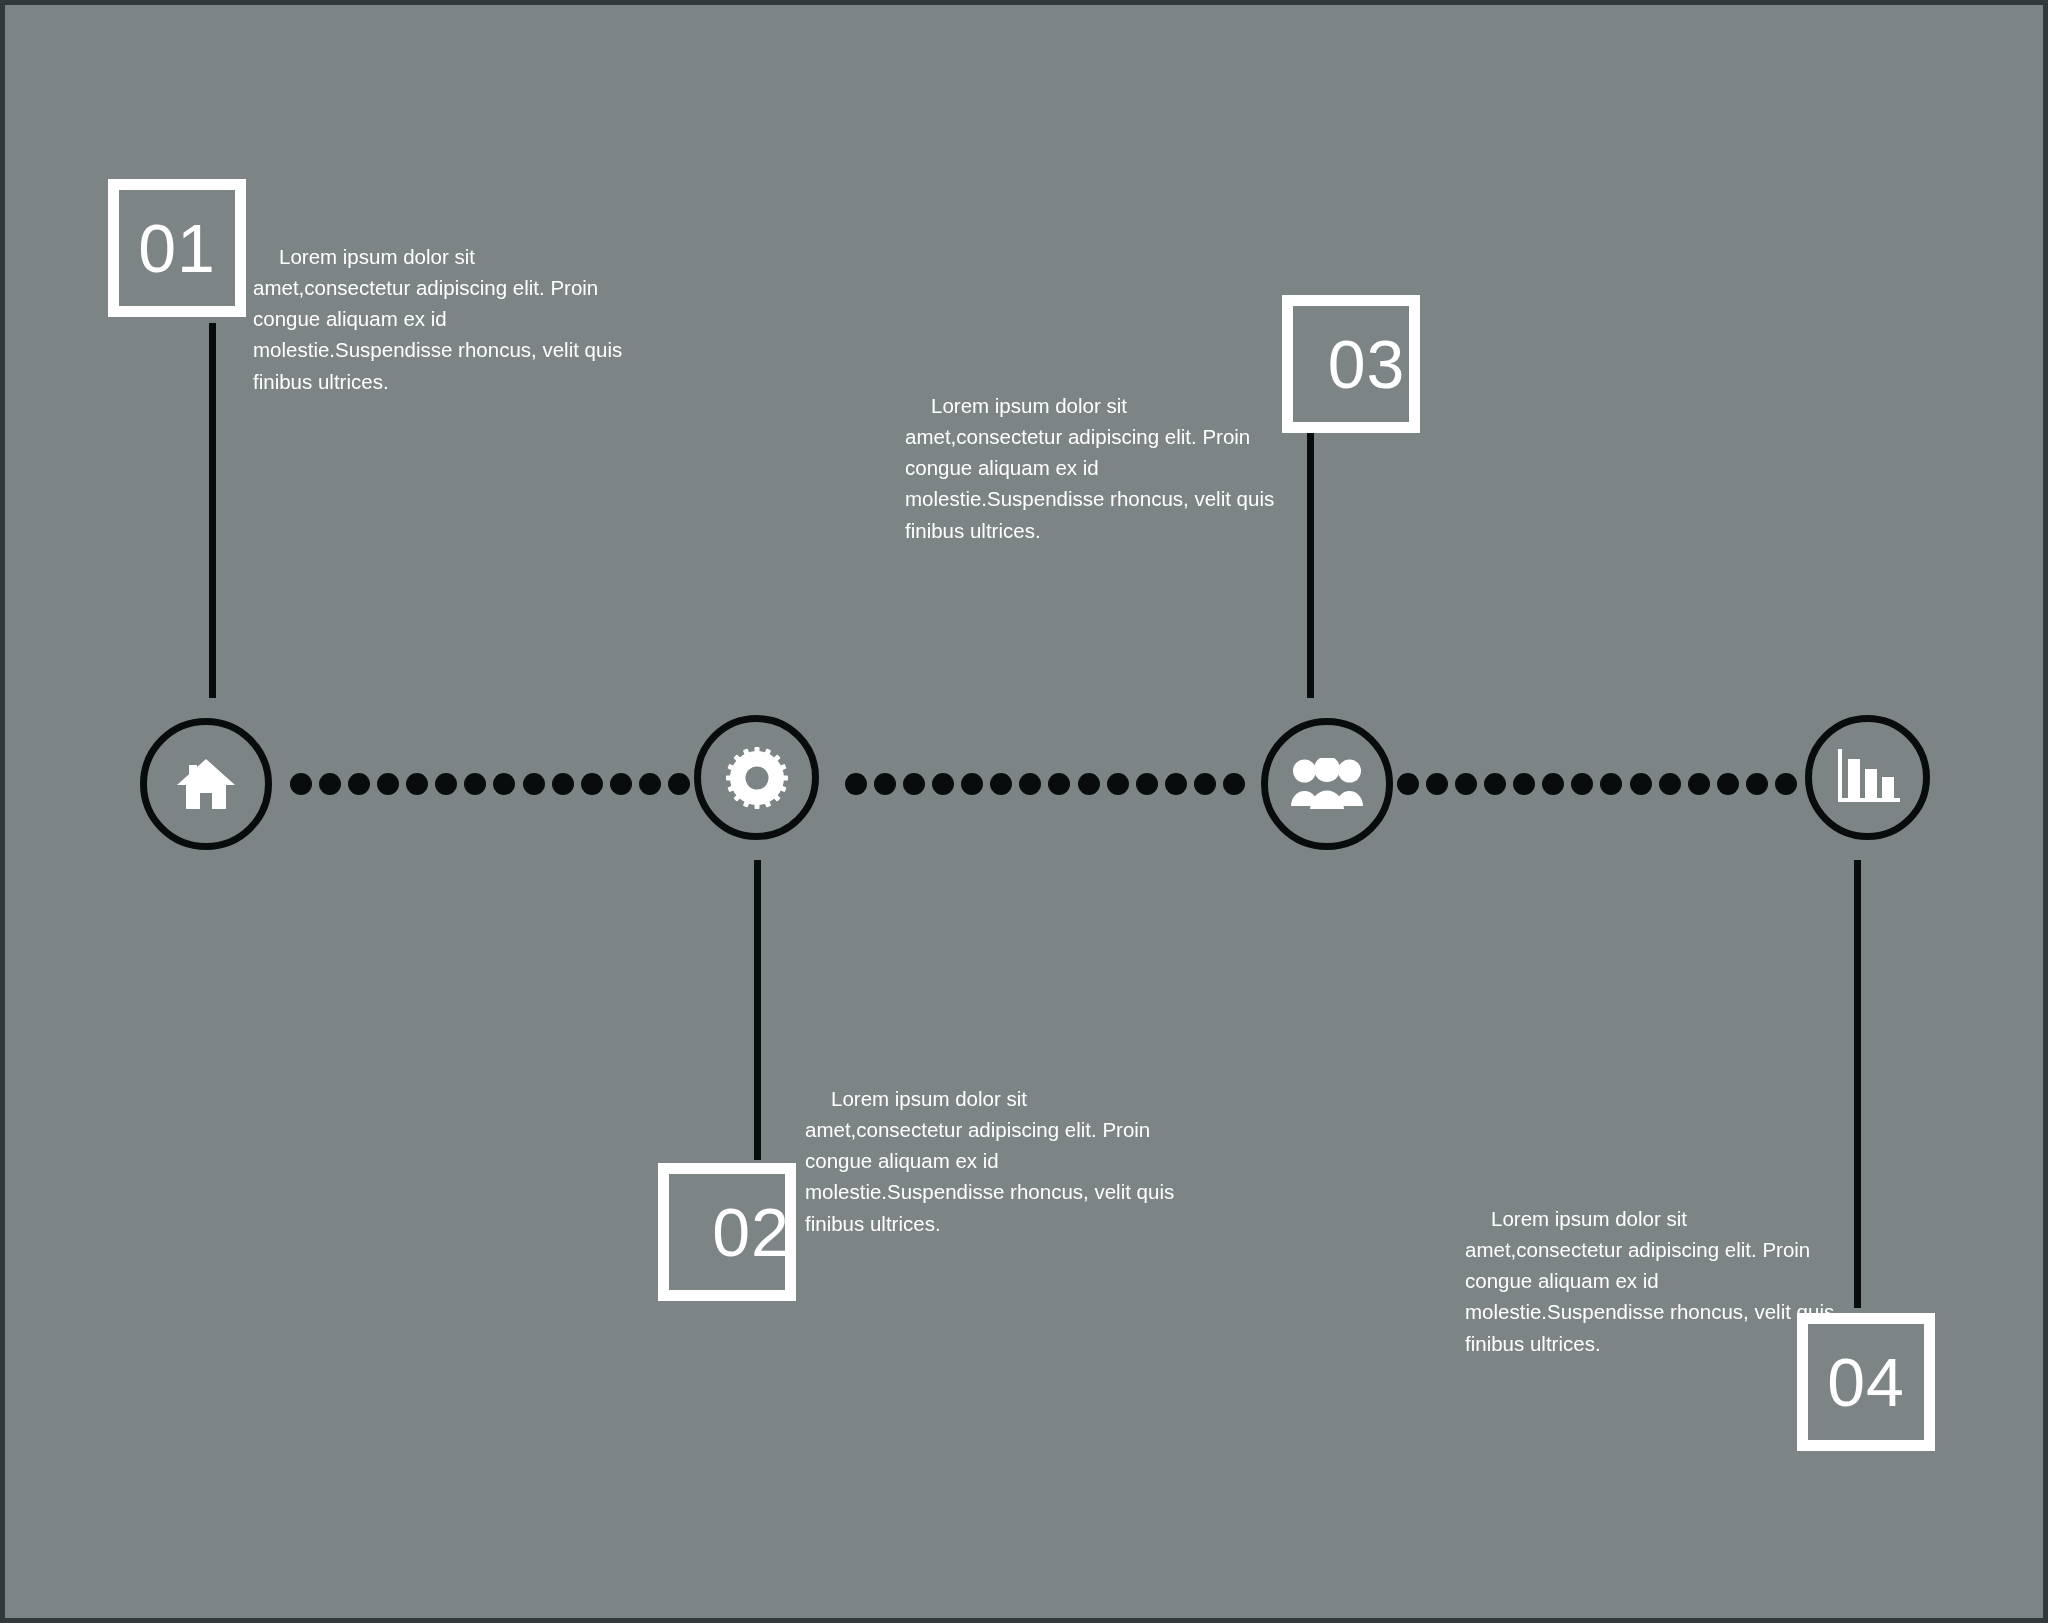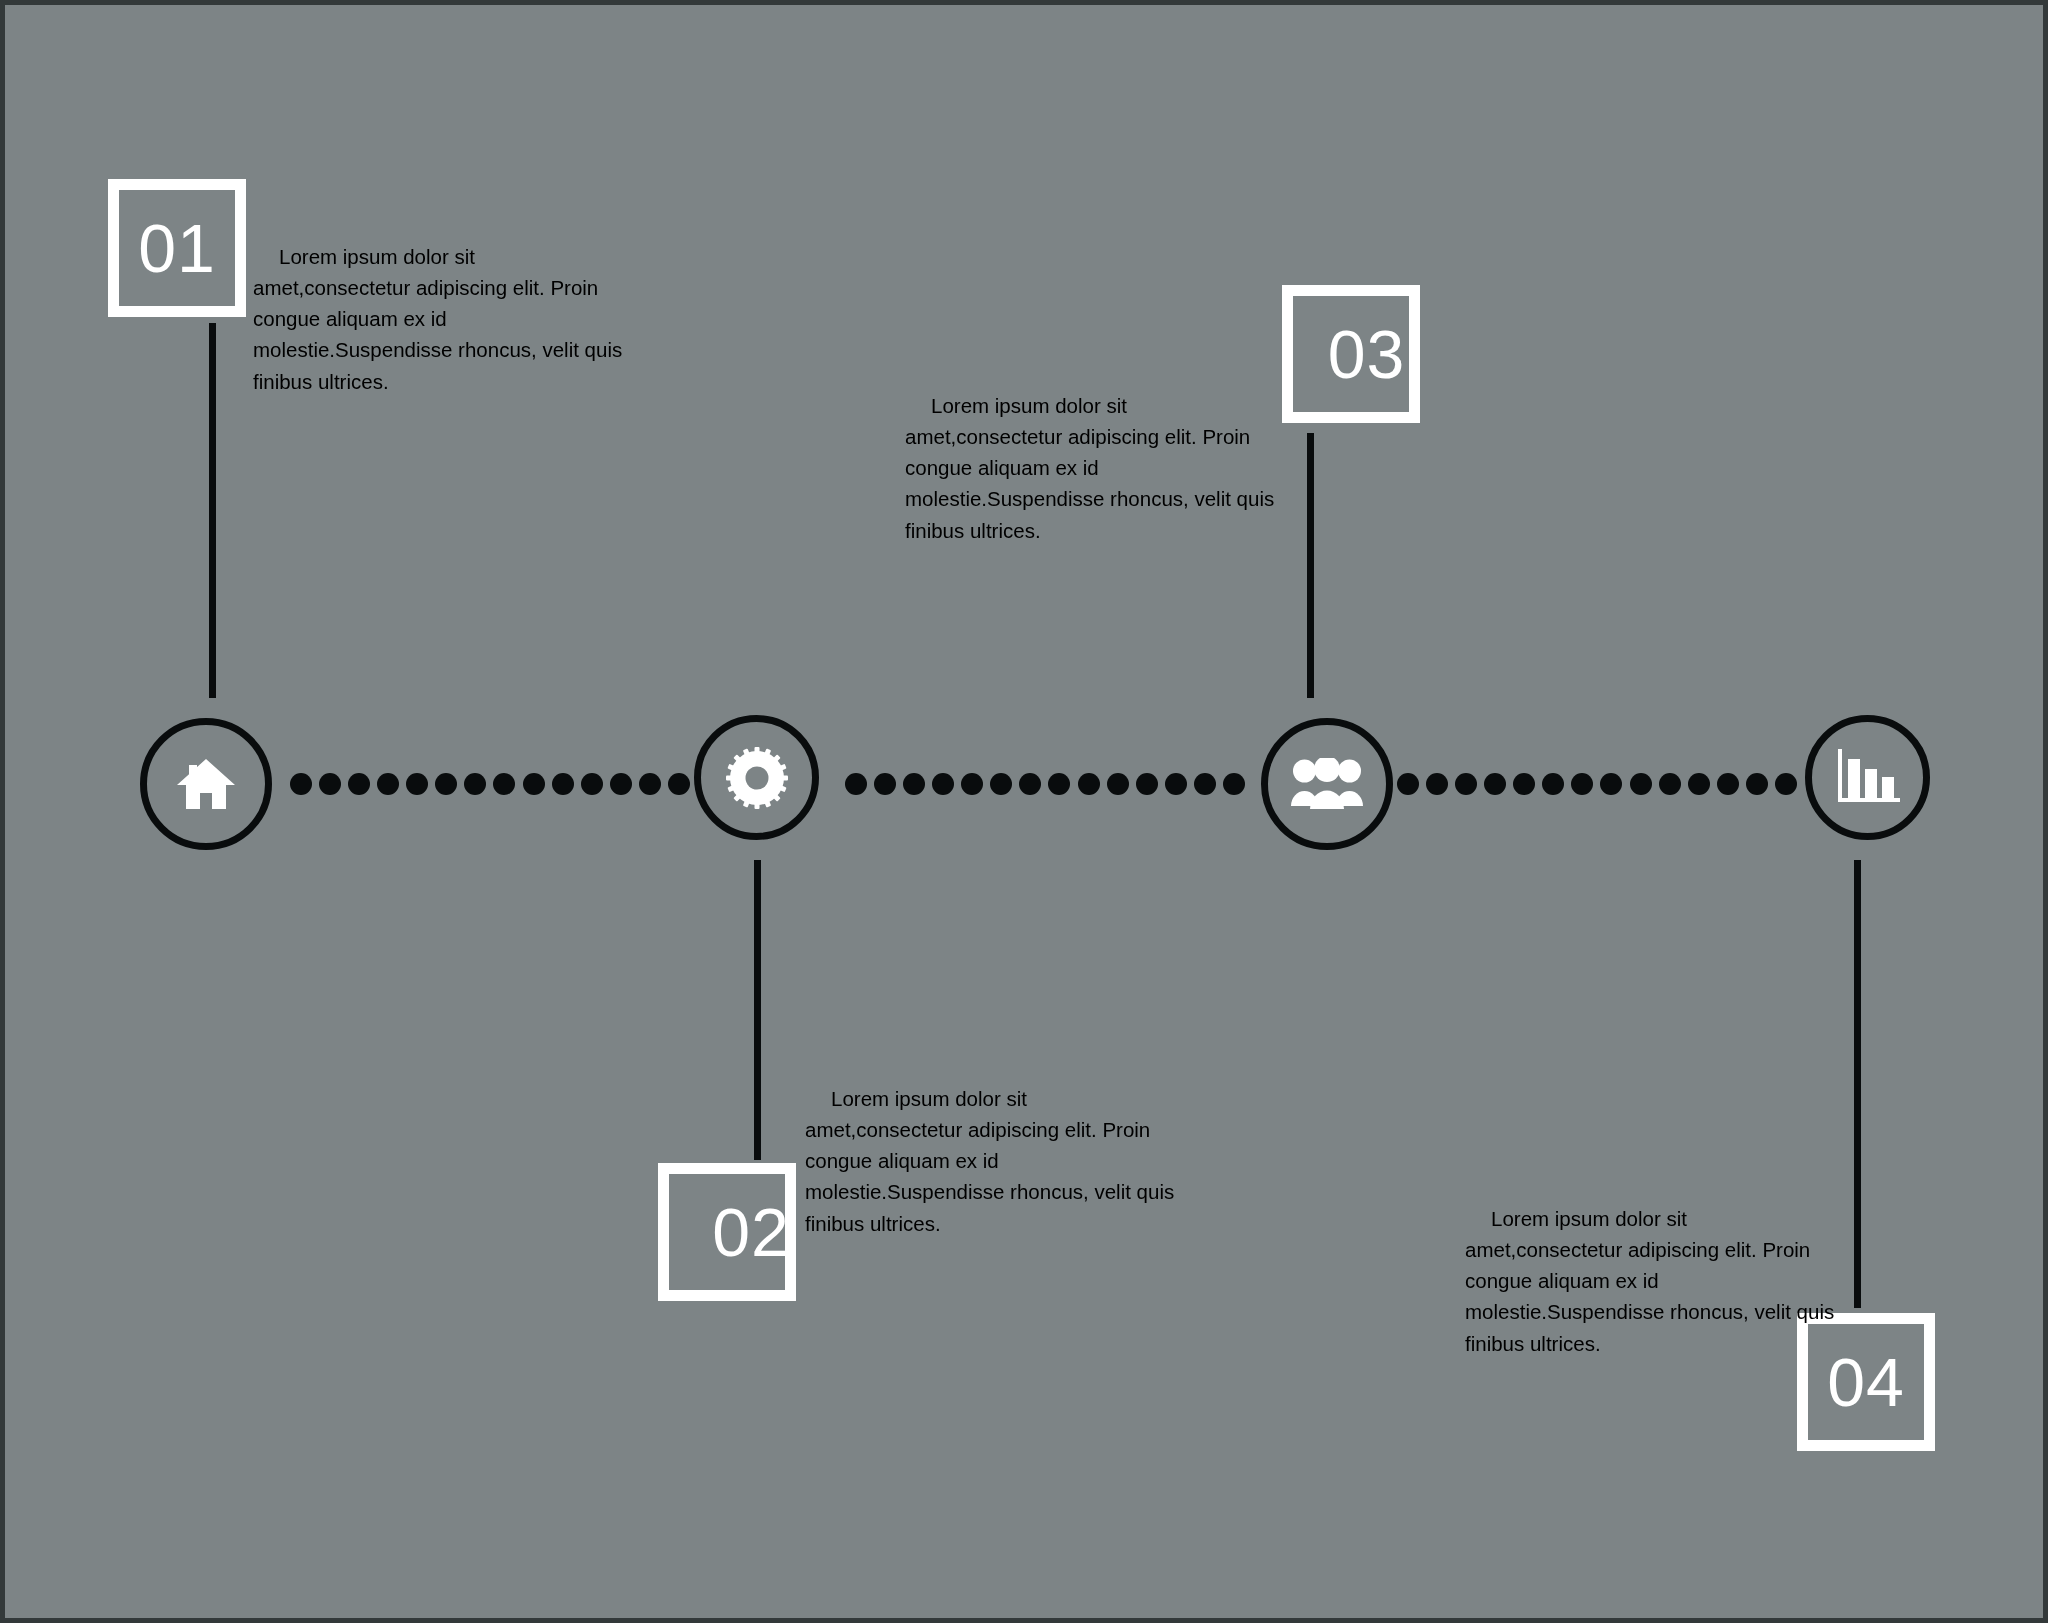--- a/index.html
+++ b/index.html
@@ -43,21 +43,21 @@
     font-size: 68px;
     font-weight: 300;
     letter-spacing: 1px;
     line-height: 1;
     font-family: "Liberation Sans", sans-serif;
   }
 
   
   .desc {
     position: absolute;
-    color: #000000;
+    color: #ffffff;
     font-size: 20.5px;
     line-height: 1.52;
     font-family: "Liberation Sans", sans-serif;
     text-indent: 26px;
     width: 380px;
   }
 
   
   .stem {
     position: absolute;
@@ -100,21 +100,21 @@
 <div id="canvas">
 
   <div class="num-box" style="left:103px; top:174px;">
     <div class="num-box-inner">
       <span class="num-label">01</span>
     </div>
   </div>
   <div class="desc" style="left:248px; top:236px; width:375px;">Lorem ipsum dolor sit amet,consectetur adipiscing elit. Proin congue aliquam ex id molestie.Suspendisse rhoncus, velit quis finibus ultrices.</div>
   <div class="stem" style="left:204px; top:318px; height:375px;"></div>
 
-  <div class="num-box" style="left:1277px; top:280px;padding-left:31px;">
+  <div class="num-box" style="left:1277px; top:290px;padding-left:31px;">
     <div class="num-box-inner">
       <span class="num-label">03</span>
     </div>
   </div>
   <div class="desc" style="left:900px; top:385px; width:375px; text-align:left;">Lorem ipsum dolor sit amet,consectetur adipiscing elit. Proin congue aliquam ex id molestie.Suspendisse rhoncus, velit quis finibus ultrices.</div>
   <div class="stem" style="left:1302px; top:428px; height:265px;"></div>
 
   <div class="icon-circle" style="left:135px; top:713px; width:132px; height:132px;">
     <span>
       <svg width="60" height="58" viewBox="0 0 60 58" aria-hidden="true">

